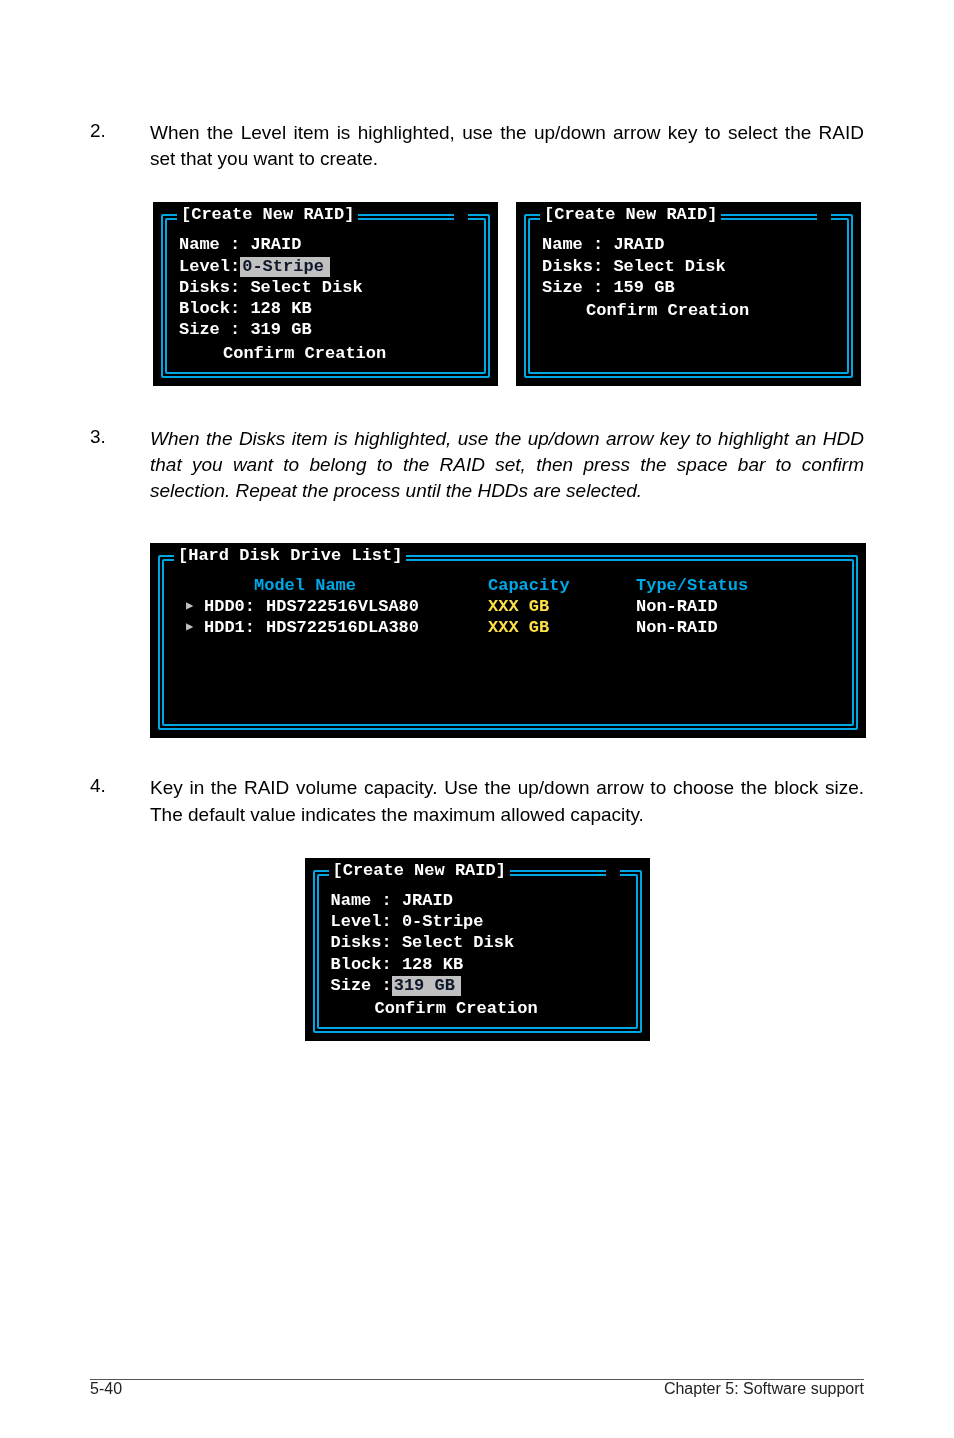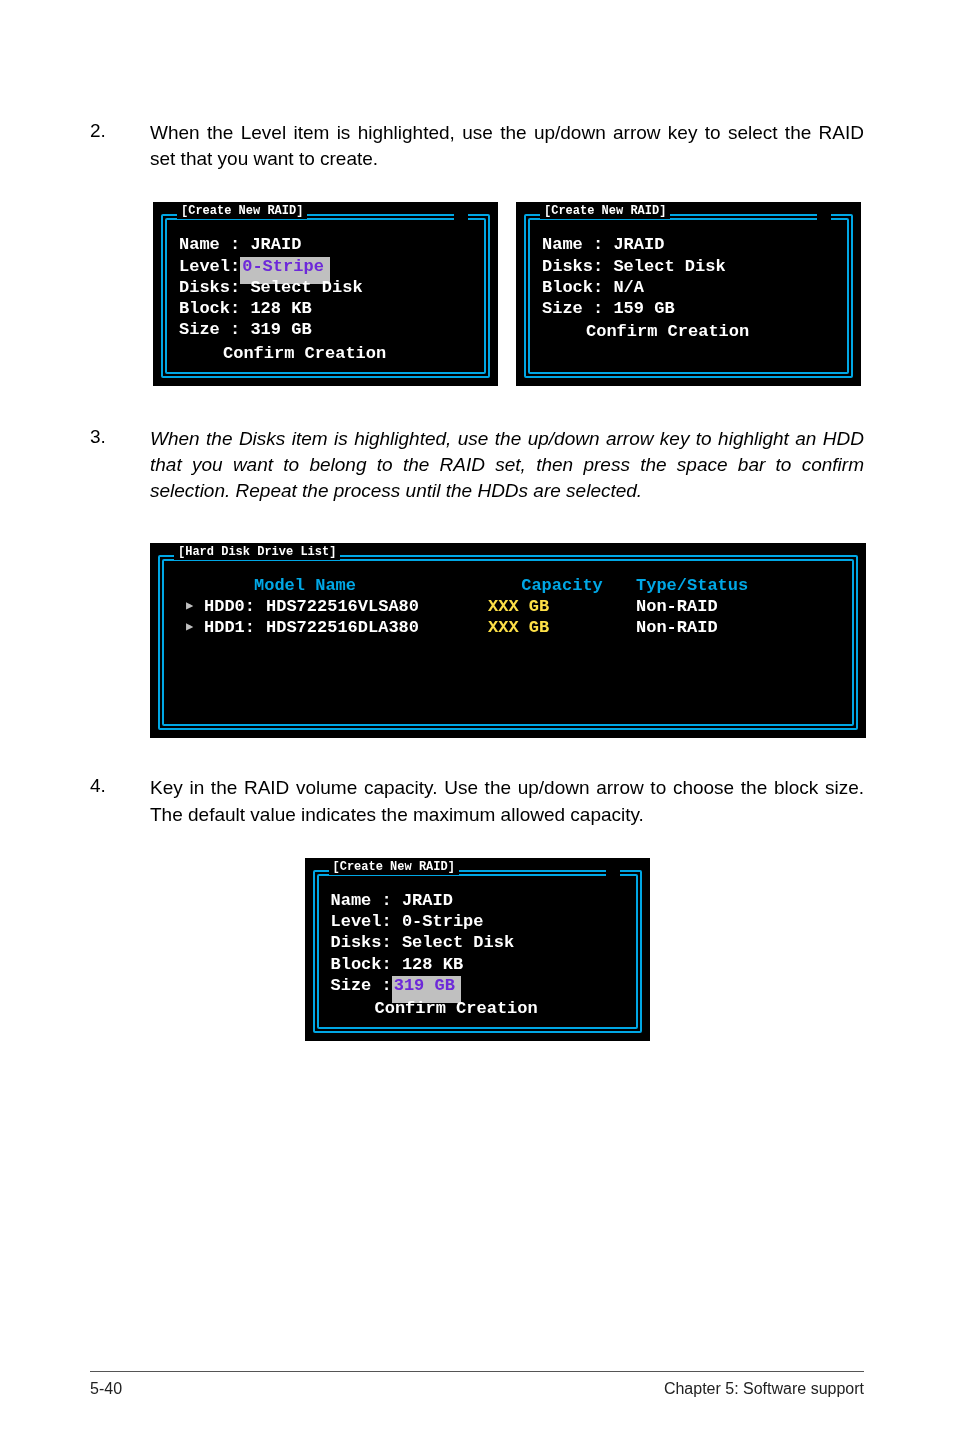--- a/index.html
+++ b/index.html
@@ -42,55 +42,55 @@
   }
   .frame-title {
     position: absolute;
     top: 2px;
     left: 24px;
     background: #000;
     padding: 0 4px;
     color: #fff;
     font-family: "Courier New", monospace;
     font-weight: bold;
-    font-size: 12px;
+    font-size: 17px;
     z-index: 2;
   }
   .frame-tail {
     position: absolute;
     top: 2px;
     right: 30px;
     width: 14px;
     height: 18px;
     background: #000;
     z-index: 2;
   }
   .bios-content { position: relative; z-index: 3; padding: 6px 14px 4px 14px; }
   .row { white-space: pre; }
-  .hl { background: #c0c0c0; color: #6d28d9; padding: 0 6px 8px 2px; }
+  .hl { background: #c0c0c0; color: #0f172a; padding: 0 6px 1px 2px; }
   .confirm { text-align: left; margin-top: 2px; padding-left: 44px; }
 
   .hdd-header { display: flex; padding-left: 78px; }
   .col-model { width: 234px; color: #00a7e5; }
-  .col-cap-h { width: 148px; color: #00a7e5; text-align: center; }
+  .col-cap-h { width: 148px; color: #00a7e5; }
   .col-type-h { color: #00a7e5; }
   .hdd-row { display: flex; align-items: center; padding-left: 10px; }
   .tri { width: 18px; font-size: 12px; color: #c0c0c0; }
   .col-id { width: 62px; color: #fff; }
   .col-model-v { width: 222px; color: #fff; }
   .col-cap { width: 148px; color: #fde047; }
   .col-type { color: #fff; }
 
   .footer {
     position: absolute;
     bottom: 40px;
     left: 90px;
     right: 90px;
     border-top: 1px solid #555;
-    padding-top: 8px;
+    padding-top: 0;
     display: flex;
     justify-content: space-between;
     font-size: 16px;
     color: #222;
   }
 </style>
 </head>
 <body>
 
 <div class="page">
@@ -118,21 +118,20 @@
     </div>
 
     <div class="bios-box small">
       <div class="frame-outer"></div>
       <div class="frame-inner"></div>
       <div class="frame-title">[Create New RAID]</div>
       <div class="frame-tail"></div>
       <div class="bios-content">
         <div class="row">Name : JRAID</div>
         <div class="row">Disks: Select Disk</div>
-        <div class="row">Block: N/A</div>
         <div class="row">Size : 159 GB</div>
         <div class="row confirm">Confirm Creation</div>
       </div>
     </div>
 
   </div>
 
   <div class="step">
     <div class="step-num">3.</div>
     <div class="step-body">

